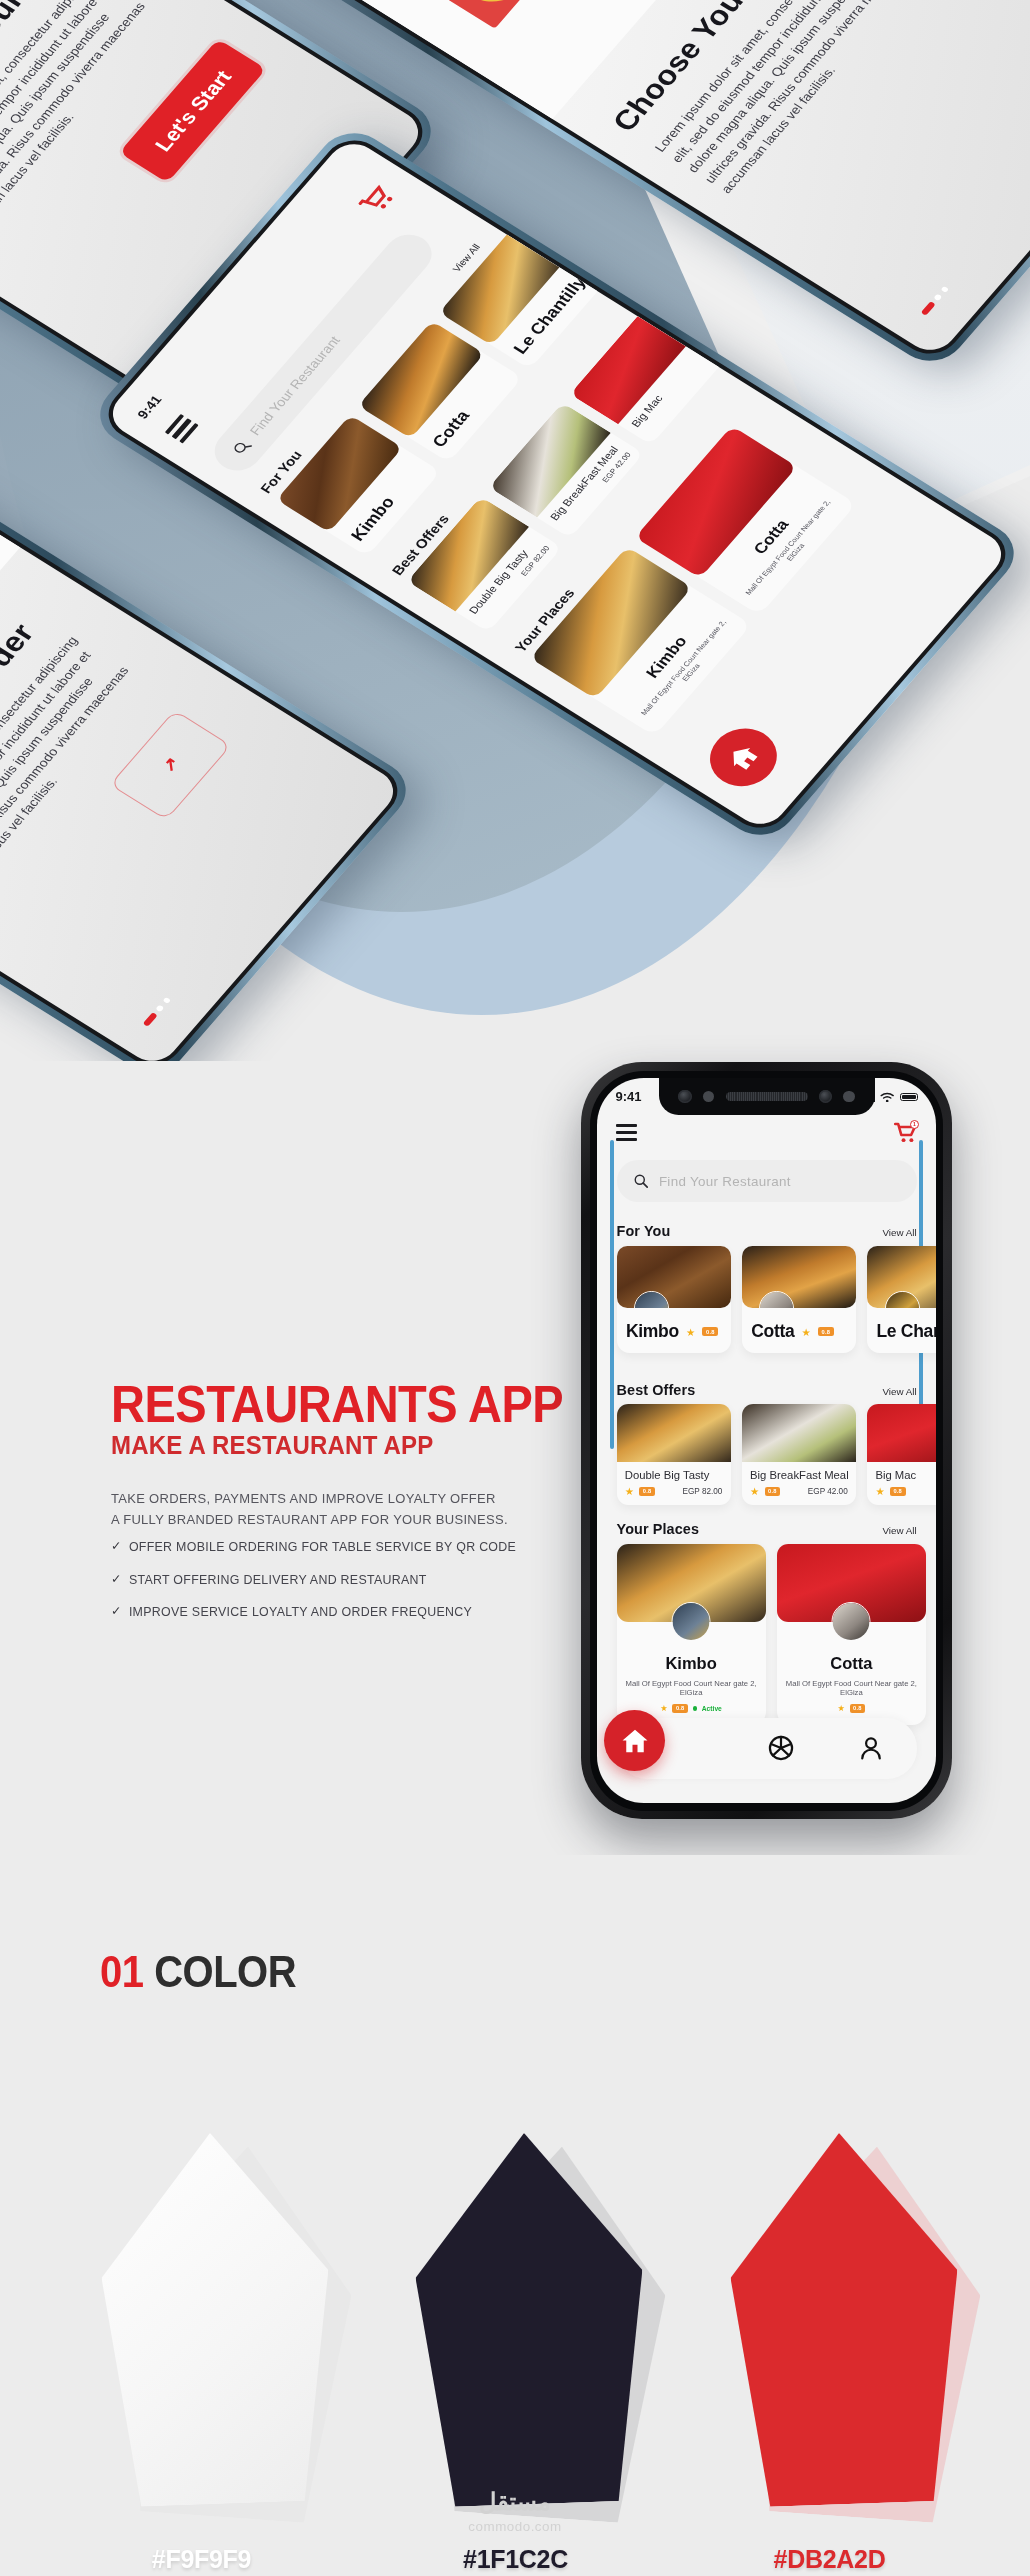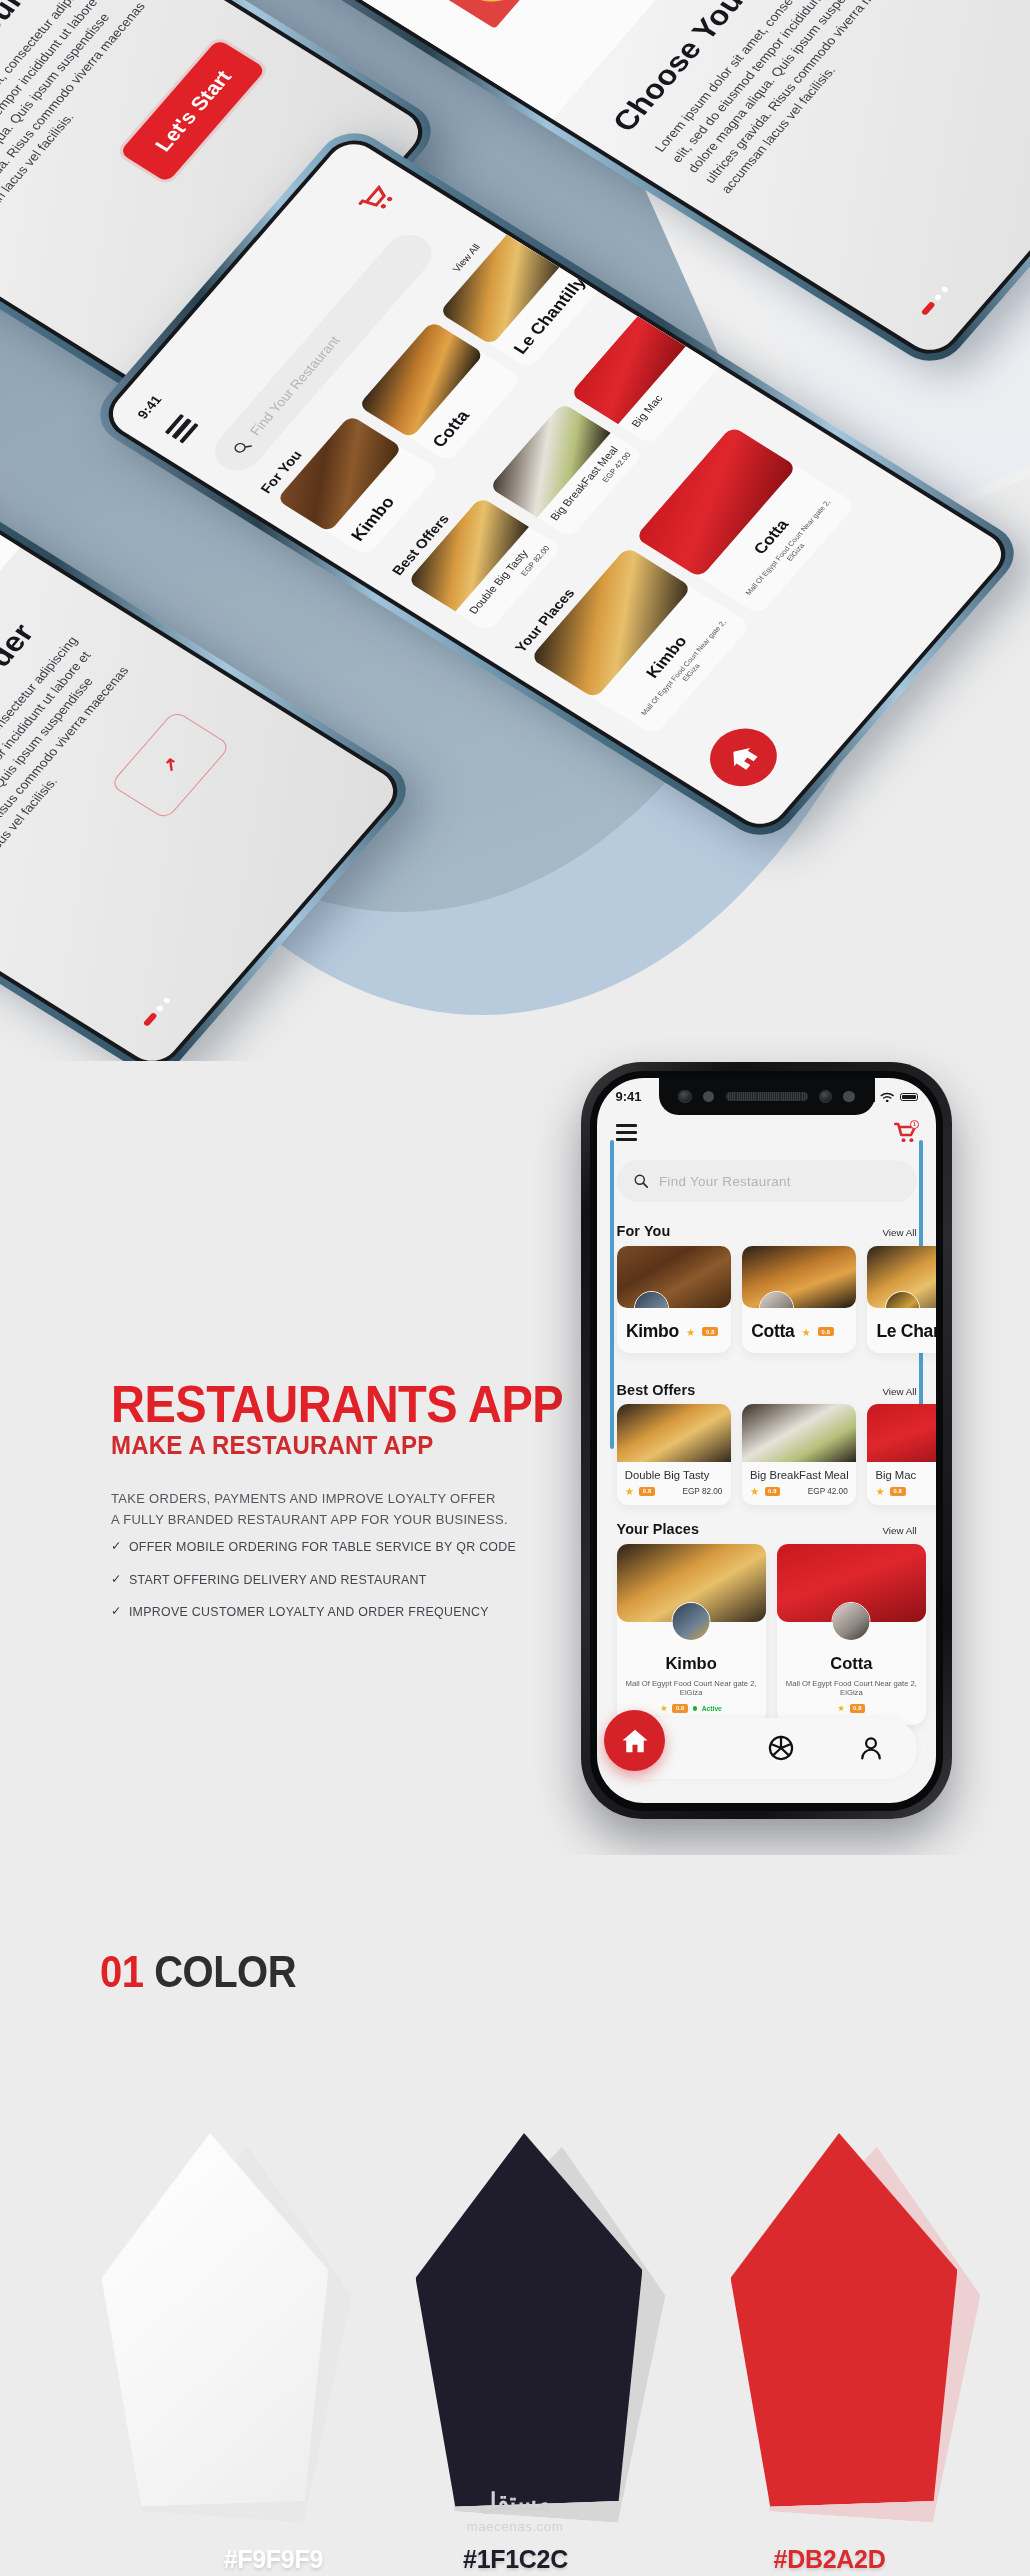--- a/index.html
+++ b/index.html
@@ -466,21 +466,21 @@
   <div class="sc-li">
     <span class="sc-check">✓</span>
     <span>OFFER MOBILE ORDERING FOR TABLE SERVICE BY QR CODE</span>
   </div>
   <div class="sc-li">
     <span class="sc-check">✓</span>
     <span>START OFFERING DELIVERY AND RESTAURANT</span>
   </div>
   <div class="sc-li">
     <span class="sc-check">✓</span>
-    <span>IMPROVE CUSTOMER LOYALTY AND ORDER FREQUENCY</span>
+    <span>IMPROVE SERVICE LOYALTY AND ORDER FREQUENCY</span>
   </div>
 </div>
 
 <div id="phone">
   <div class="ph-frame"></div>
   <div class="ph-inner"></div>
   <div class="ph-screen">
     <div class="ph-side-blue"></div>
     <div class="ph-side-blue r"></div>
 
@@ -683,31 +683,31 @@
 
 <div class="col-head">
   <span class="num">01</span>
   <span class="word">COLOR</span>
 </div>
 
 <div class="swatch-wrap" style="left:103px; top:2133px;">
   <div class="pent shadow" style="background:#e3e3e3; transform:translate(18.5px,13.4px) rotate(4deg);"></div>
   <div class="pent" style="background:linear-gradient(140deg,#ffffff 0%,#f6f6f6 55%,#ededed 100%); transform:rotate(-2deg);"></div>
 </div>
-<div class="swatch-label" style="left:96px; top:2545px; color:#FFFFFF;text-align:right;">#F9F9F9</div>
+<div class="swatch-label" style="left:88px; top:2545px; color:#FFFFFF;">#F9F9F9</div>
 
 <div class="swatch-wrap" style="left:417px; top:2133px;">
   <div class="pent shadow" style="background:#b8b8bb; transform:translate(18.5px,13.4px) rotate(4deg);"></div>
   <div class="pent" style="background:#1F1C2C; transform:rotate(-2deg);"></div>
 </div>
 <div class="swatch-label" style="left:402px; top:2545px; color:#1F1C2C;">#1F1C2C</div>
 
 <div class="swatch-wrap" style="left:732px; top:2133px;">
   <div class="pent shadow" style="background:#efa9ab; transform:translate(18.5px,13.4px) rotate(4deg);"></div>
   <div class="pent" style="background:#DB2A2D; transform:rotate(-2deg);"></div>
 </div>
 <div class="swatch-label" style="left:716px; top:2545px; color:#DB2A2D;">#DB2A2D</div>
 
 <div class="watermark">
   <div class="wm-ar">مستقل</div>
-  <div class="wm-en">maecenas.com</div>
+  <div class="wm-en">commodo.com</div>
 </div>
 
 
 </body></html>

